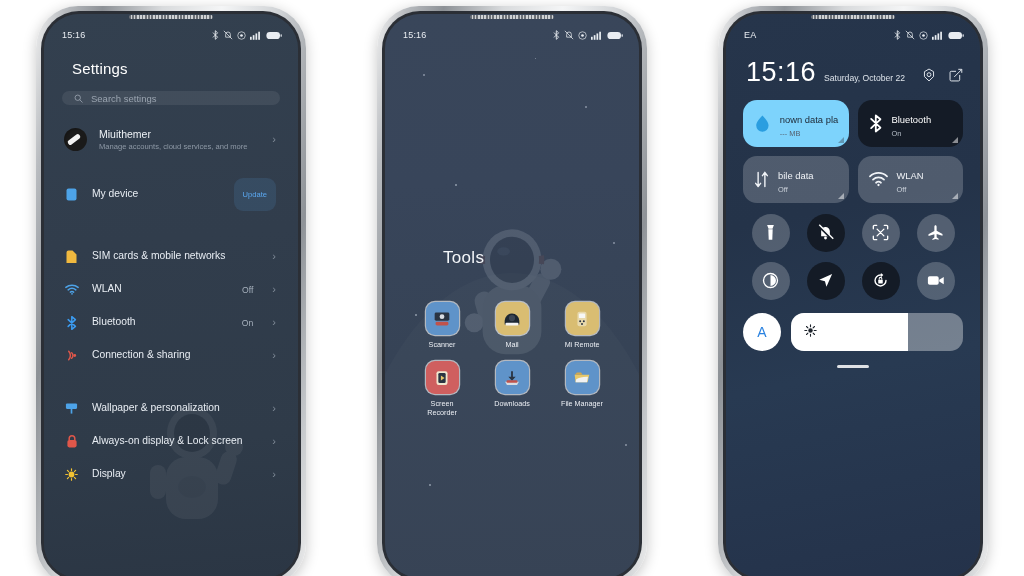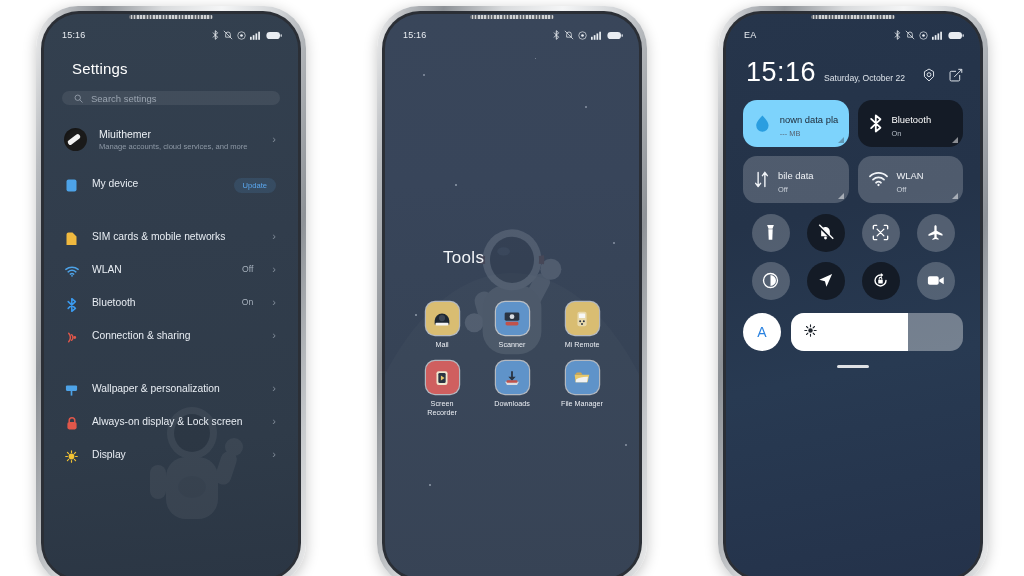--- a/index.html
+++ b/index.html
@@ -86,30 +86,30 @@
     content:''; position:absolute; left:3px; top:9px;
     width:14px; height:5px; background:#f2f2f2;
     transform: rotate(-38deg); border-radius: 2px;
   }
   .acct-text { flex: 1; min-width: 0; }
   .acct-name { color: #eef2f6; font-size: 10.5px; }
   .acct-sub { color: #8e99a6; font-size: 7.6px; margin-top: 2px; }
   .chev { color: #7f8a97; font-size: 11px; line-height: 1; flex: none; }
 
   .srow {
-    display: flex; align-items: flex-start; gap: 13px;
+    display: flex; align-items: center; gap: 13px;
     padding: 9px 4px 9px 2px;
   }
   .srow .ico { width: 15px; height: 15px; flex: none; display:flex; align-items:center; justify-content:center; }
   .srow .lbl { flex: 1; color: #e8edf3; font-size: 10.3px; line-height: 1.25; }
   .srow .val { color: #a7b1bd; font-size: 8.6px; margin-right: 6px; }
   .badge-update {
     font-size: 7.6px; color: #5aa7ef;
     background: rgba(90,167,239,.13);
-    border-radius: 9px; padding: 3px 9px;
+    border-radius: 9px; padding: 12px 9px;
   }
   .gap-sm { height: 11px; }
   .gap-md { height: 20px; }
 
   
   .bg-folder {
     position: absolute; inset: 0;
     background: linear-gradient(178deg,#39465a 0%,#38455a 30%,#364356 60%,#333f51 100%);
   }
   .stars i { position:absolute; background:#d9e2ee; border-radius:50%; opacity:.5; }
@@ -430,38 +430,38 @@
                 <rect x="0.5" y="0.5" width="17" height="9" rx="4.2" fill="#e9edf2"></rect>
                 <rect x="18.2" y="3.3" width="1.5" height="3.4" rx="0.7" fill="#e9edf2"></rect>
               </svg>
           </span>
         </div>
 
         <div class="folder-title">Tools</div>
 
         <div class="app-grid">
           <div class="app">
+            <div class="app-icon" style="background:#5f93c9">
+              <svg width="22" height="22" viewBox="0 0 24 24">
+                  <rect x="4" y="5" width="16" height="9" rx="1.6" fill="#2a3442"></rect>
+                  <circle cx="12" cy="9.5" r="2.6" fill="#d9dde3"></circle>
+                  <rect x="5" y="15" width="14" height="4" rx="1.6" fill="#c0524b"></rect>
+                </svg>
+            </div>
+            <div class="app-label">Scanner</div>
+          </div>
+          <div class="app">
             <div class="app-icon" style="background:#d9bd72">
               <svg width="22" height="22" viewBox="0 0 24 24">
                   <path d="M4 14a8 8 0 0 1 16 0v4H4z" fill="#1d2733"></path>
                   <rect x="5" y="16" width="14" height="3" rx="1" fill="#f3f3f3"></rect>
                   <circle cx="12" cy="11" r="3.4" fill="#3c4654"></circle>
                 </svg>
             </div>
             <div class="app-label">Mail</div>
-          </div>
-          <div class="app">
-            <div class="app-icon" style="background:#5f93c9">
-              <svg width="22" height="22" viewBox="0 0 24 24">
-                  <rect x="4" y="5" width="16" height="9" rx="1.6" fill="#2a3442"></rect>
-                  <circle cx="12" cy="9.5" r="2.6" fill="#d9dde3"></circle>
-                  <rect x="5" y="15" width="14" height="4" rx="1.6" fill="#c0524b"></rect>
-                </svg>
-            </div>
-            <div class="app-label">Scanner</div>
           </div>
           <div class="app">
             <div class="app-icon" style="background:#d9bd72">
               <svg width="22" height="22" viewBox="0 0 24 24">
                   <rect x="7" y="4" width="10" height="16" rx="2.2" fill="#e8d9ad"></rect>
                   <rect x="8.6" y="6" width="6.8" height="5" rx="1" fill="#f7f7f7"></rect>
                   <circle cx="10" cy="14.5" r="1.1" fill="#2a3442"></circle>
                   <circle cx="14" cy="14.5" r="1.1" fill="#2a3442"></circle>
                   <circle cx="12" cy="17.5" r="1.1" fill="#2a3442"></circle>
                 </svg>

